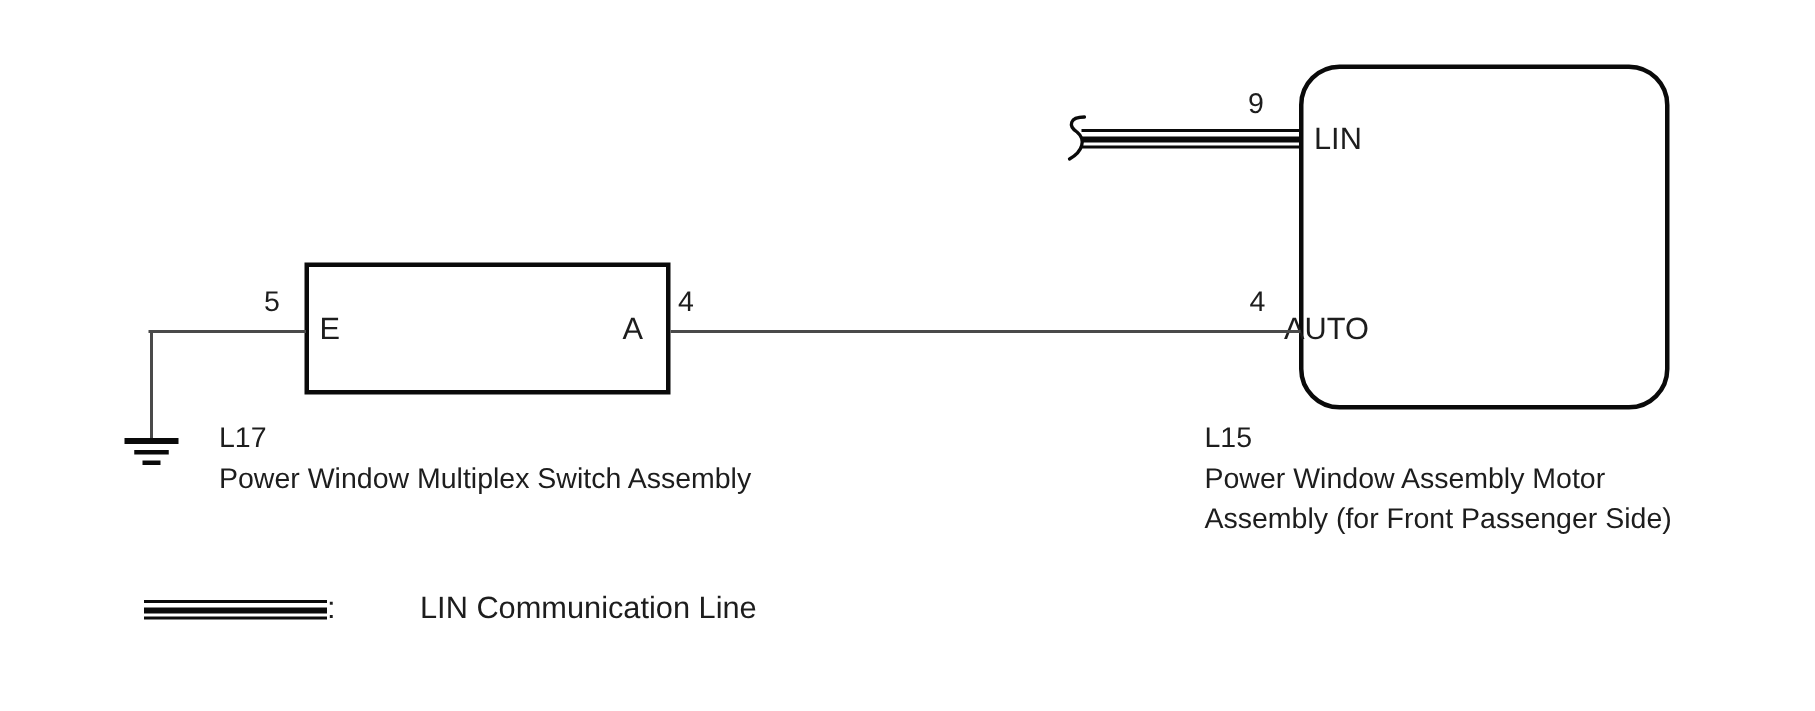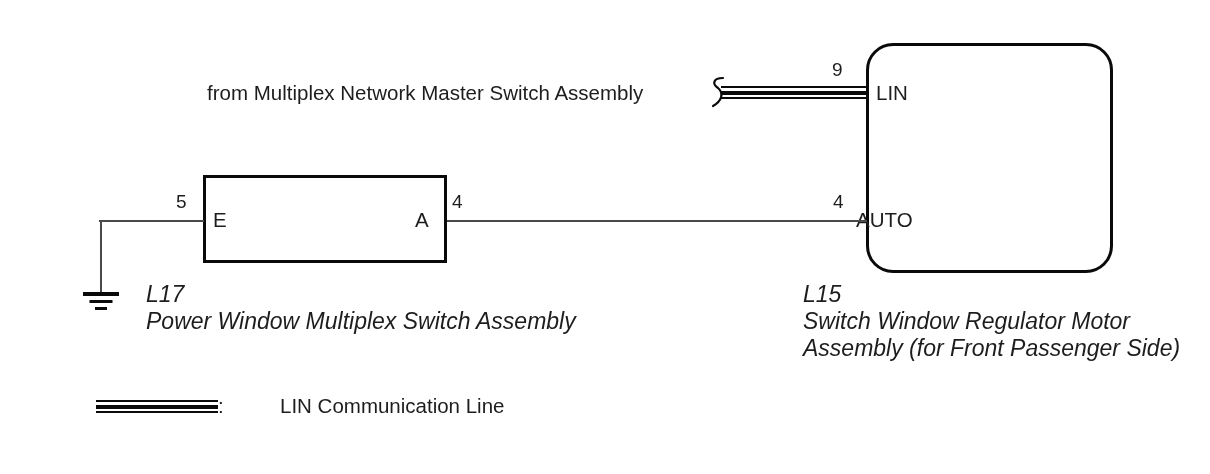--- a/index.html
+++ b/index.html
@@ -25,21 +25,21 @@
     white-space: nowrap;
     font-family: "Liberation Sans", sans-serif;
     color: #1d1d1d;
     line-height: 1.0;
   }
 
   
   .t-main   { font-size: 20.5px; }
   .t-port   { font-size: 20.5px; }
   .t-pin    { font-size: 19px; }
-  .t-label  { font-size: 23px; font-style: italic; }
+  .t-label  { font-size: 19px; }
   .t-legend { font-size: 20.5px; }
 
   
   .box-sharp {
     position: absolute;
     border: 3px solid #0a0a0a;
     background: #ffffff;
     box-sizing: border-box;
   }
   .box-round {
@@ -108,21 +108,20 @@
   }
   .legend-swatch .ln-top { top: 0;     height: 2px; }
   .legend-swatch .ln-mid { top: 4.5px; height: 4.5px; }
   .legend-swatch .ln-bot { bottom: 0;  height: 2px; }
 </style>
 </head>
 <body>
 
 <div id="canvas">
 
-  <div class="txt t-main" style="left:207px; top:83px;">from Multiplex Network Master Switch Assembly</div>
 
   <div class="squiggle" style="left:709px; top:75px;">
     <svg width="16" height="34" viewBox="0 0 16 34">
       <path d="M14 3 C 4 3, 3 9, 9 13 C 15 18, 13 26, 4 31" fill="none" stroke="#0a0a0a" stroke-width="2.2" stroke-linecap="round"></path>
     </svg>
   </div>
 
   <div class="lin-bundle" style="left:721px; top:86px; width:148px;">
     <div class="ln ln-top"></div>
     <div class="ln ln-mid"></div>
@@ -131,21 +130,21 @@
 
   <div class="txt t-pin" style="left:832px; top:60px;">9</div>
 
   <div class="box-round" style="left:866px; top:43px; width:247px; height:230px;"></div>
 
   <div class="txt t-port" style="left:876px; top:83px;">LIN</div>
 
   <div class="txt t-port" style="left:856px; top:210px;">AUTO</div>
 
   <div class="txt t-label" style="left:803px; top:283px;text-align:right;">L15</div>
-  <div class="txt t-label" style="left:803px; top:310px;">Switch Window Regulator Motor</div>
+  <div class="txt t-label" style="left:803px; top:310px;">Power Window Assembly Motor</div>
   <div class="txt t-label" style="left:803px; top:337px;text-align:right;">Assembly (for Front Passenger Side)</div>
 
   <div class="wire-h" style="left:447px; top:220px; width:420px;"></div>
 
   <div class="txt t-pin" style="left:833px; top:192px;">4</div>
 
   <div class="txt t-pin" style="left:452px; top:192px;">4</div>
 
   <div class="box-sharp" style="left:203px; top:175px; width:244px; height:88px;"></div>
 

